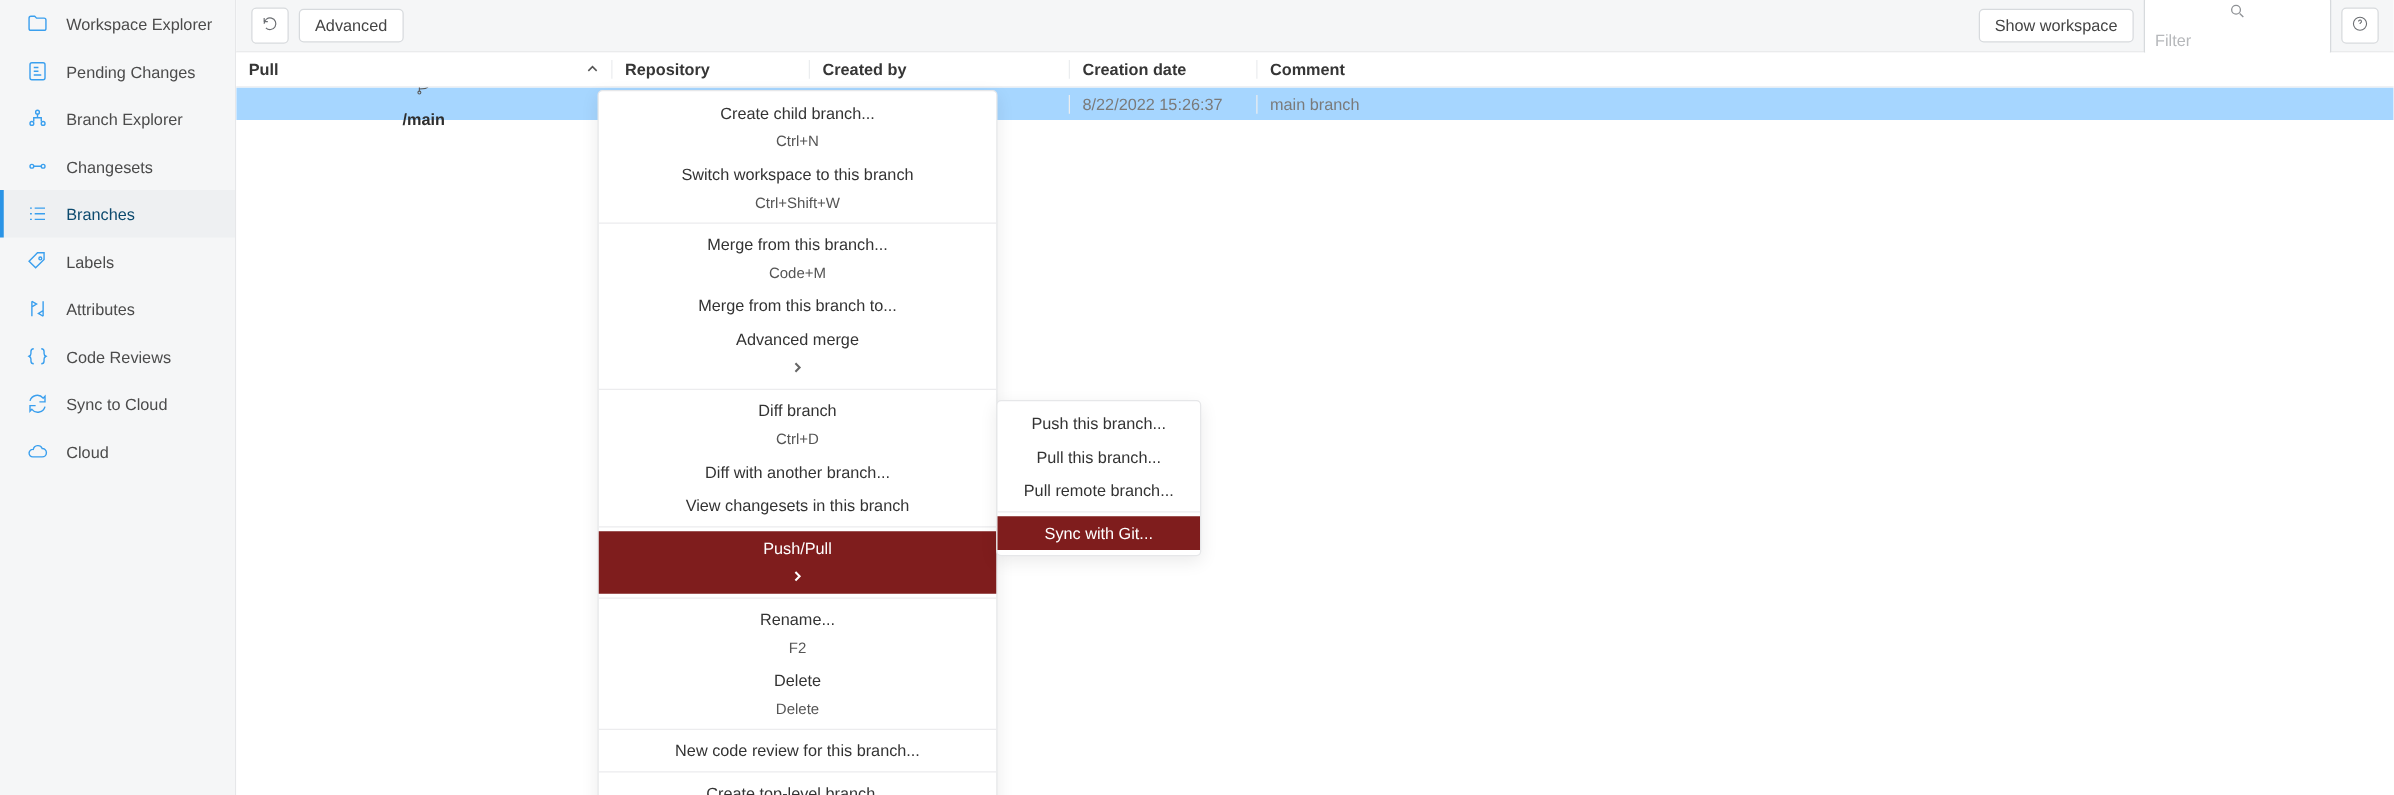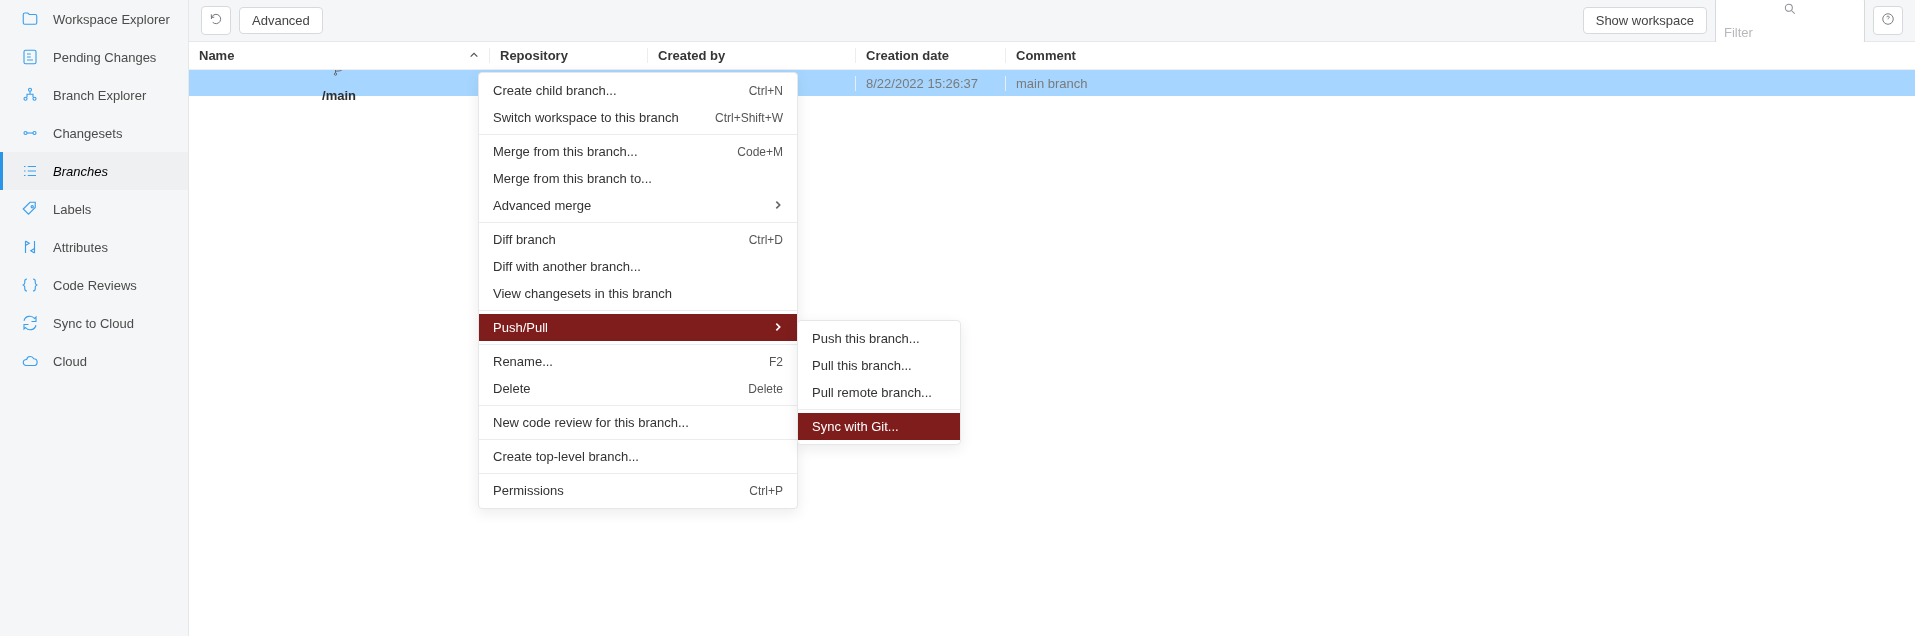--- a/index.html
+++ b/index.html
@@ -28,22 +28,21 @@
   align-items: center;
   gap: 14px;
   padding: 10px 18px;
   cursor: pointer;
   color: #4b4b4b;
   border-left: 3px solid transparent;
 }
 .side-item.active {
   background: #eef0f2;
   border-left-color: #2a94e6;
-  color: #000000;
-  font-style: italic;
+  color: #0c4a6e;
 }
 .side-icon {
   width: 18px;
   height: 18px;
   flex: 0 0 18px;
   display: inline-flex;
   align-items: center;
   justify-content: center;
   color: #3a9fee;
 }
@@ -143,20 +142,21 @@
 .context-menu.sub { width: 164px; }
 .menu-item {
   display: flex;
   align-items: center;
   justify-content: space-between;
   padding: 6px 14px;
   cursor: pointer;
   font-size: 13px;
   color: #333;
   gap: 8px;
+  flex-direction: column;
 }
 .menu-item.hover {
   background: #7f1d1d;
   color: #fff;
 }
 .menu-item.hover .chevron svg { stroke:#fff; }
 .menu-sep { height: 1px; background: #ececee; margin: 3px 0; }
 .shortcut { color: #555; font-size: 12px; }
 
 .mag-icon svg { width:14px; height:14px; stroke:#8e9195; fill:none; stroke-width:1.8;}
@@ -279,21 +279,21 @@
       <button class="btn icon-only">
         <span class="help-icon"><svg viewBox="0 0 24 24">
               <circle cx="12" cy="12" r="9"></circle>
               <path d="M10 9a2 2 0 1 1 3 1.7c-.8.5-1 1-1 1.8M12 17h.01"></path>
             </svg></span>
       </button>
     </div>
 
     <div class="headers">
       <div class="col col-name">
-        <span>Name</span>
+        <span>Pull</span>
         <span class="sort-chevron" style="margin-left:auto;"><svg viewBox="0 0 12 12">
               <path d="M2 8 l4 -4 l4 4"></path>
             </svg></span>
       </div>
       <div class="col col-repo">Repository</div>
       <div class="col col-by">Created by</div>
       <div class="col col-date">Creation date</div>
       <div class="col col-comment">Comment</div>
       <div class="col col-end"></div>
     </div>

